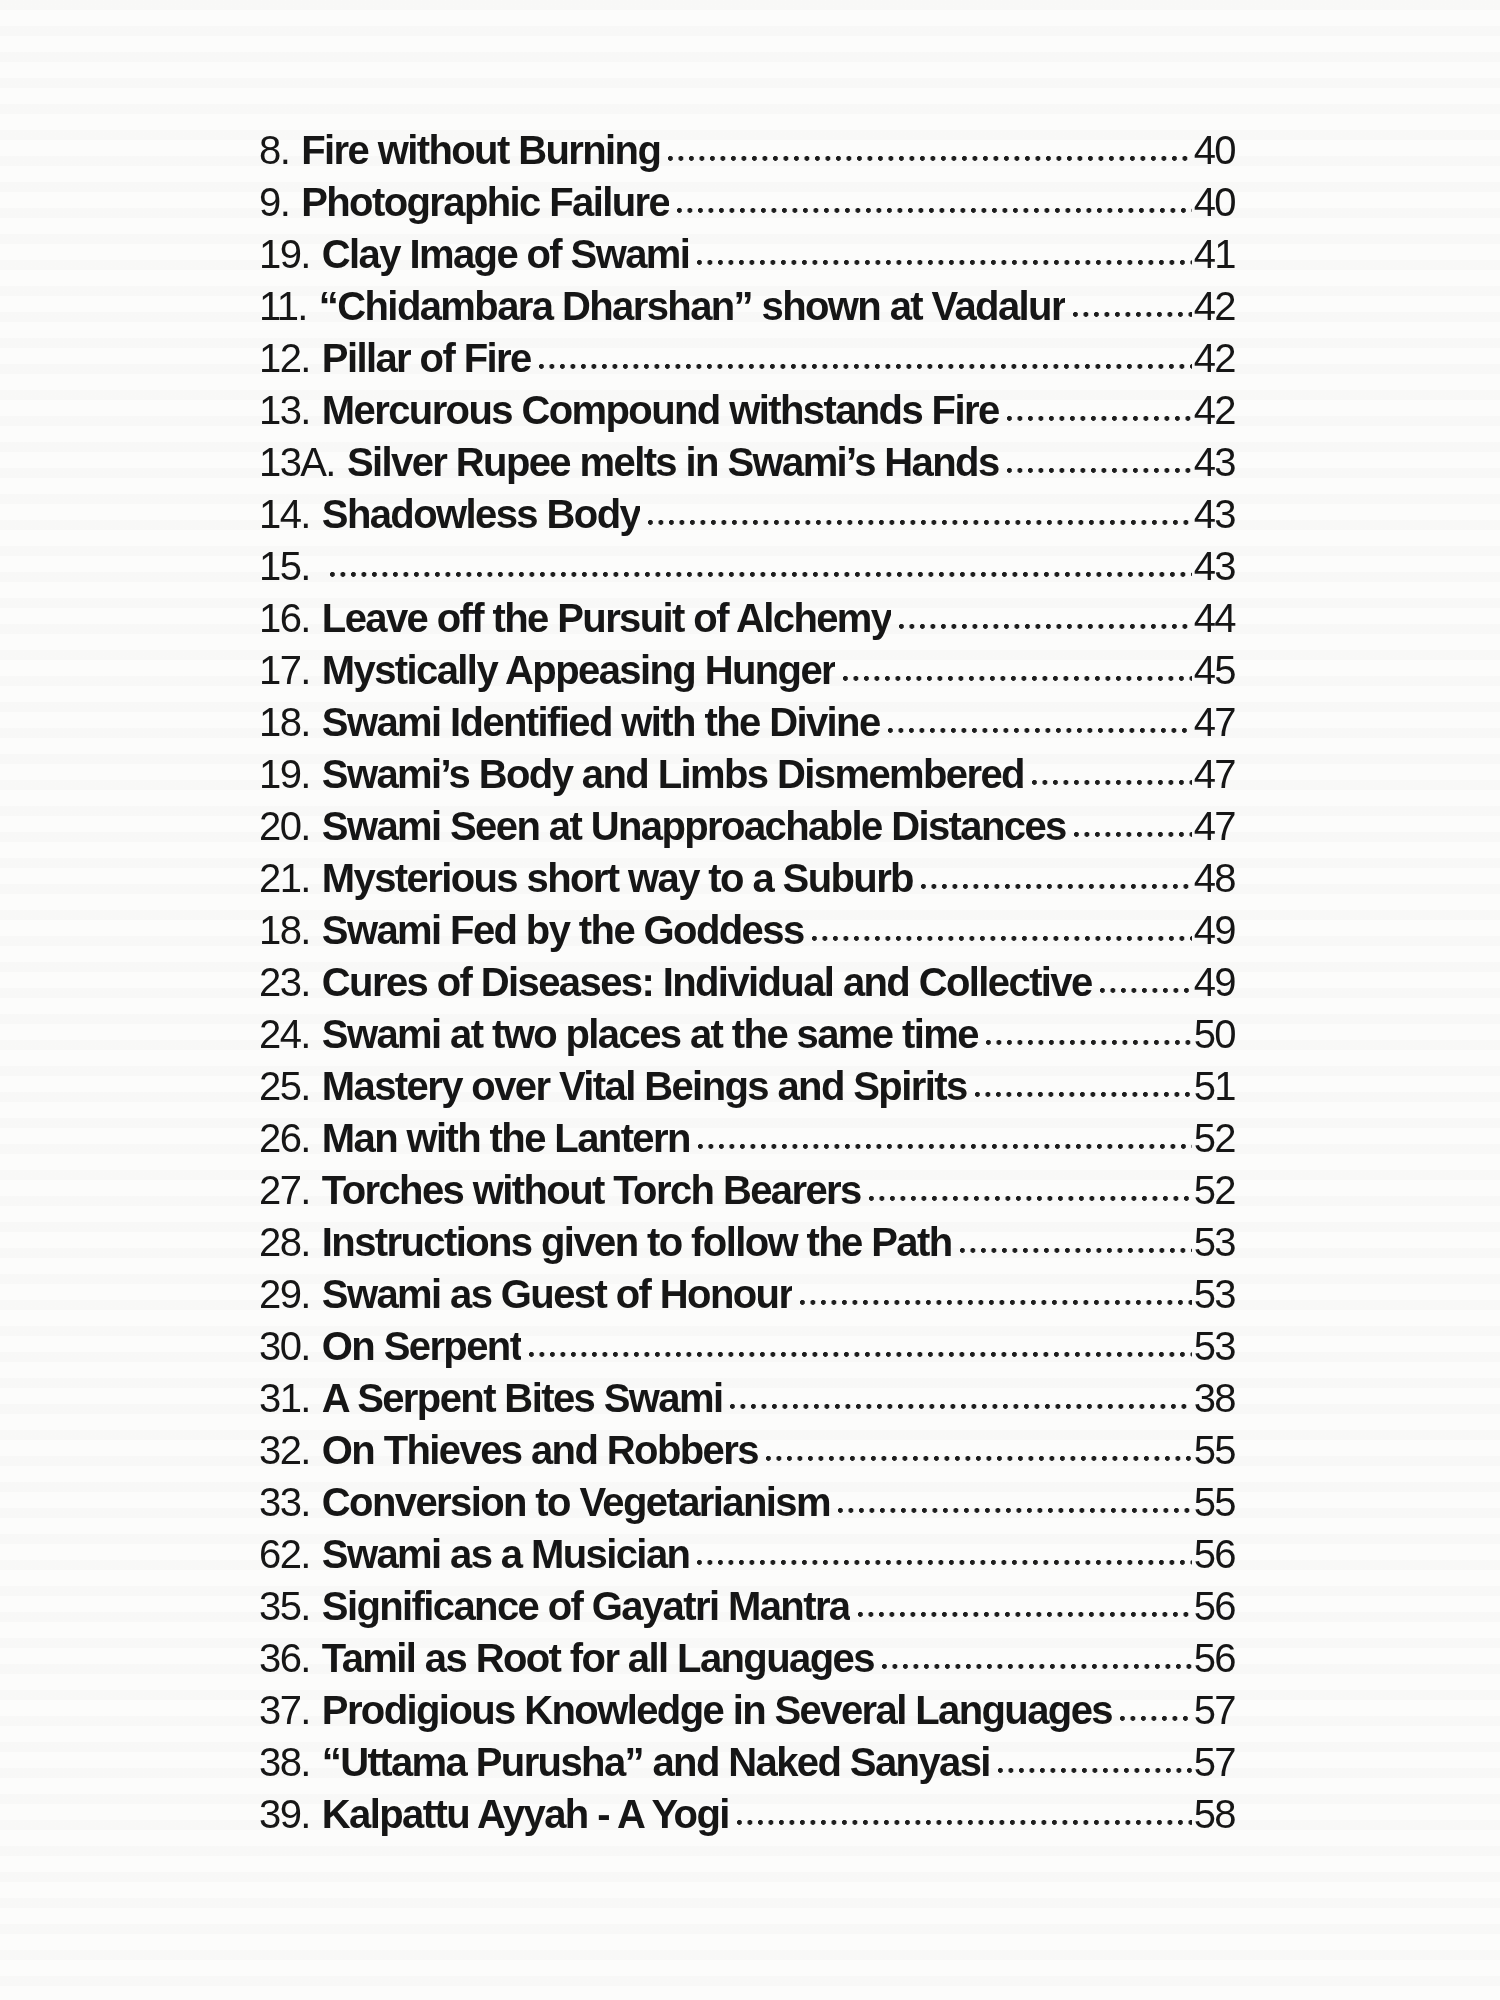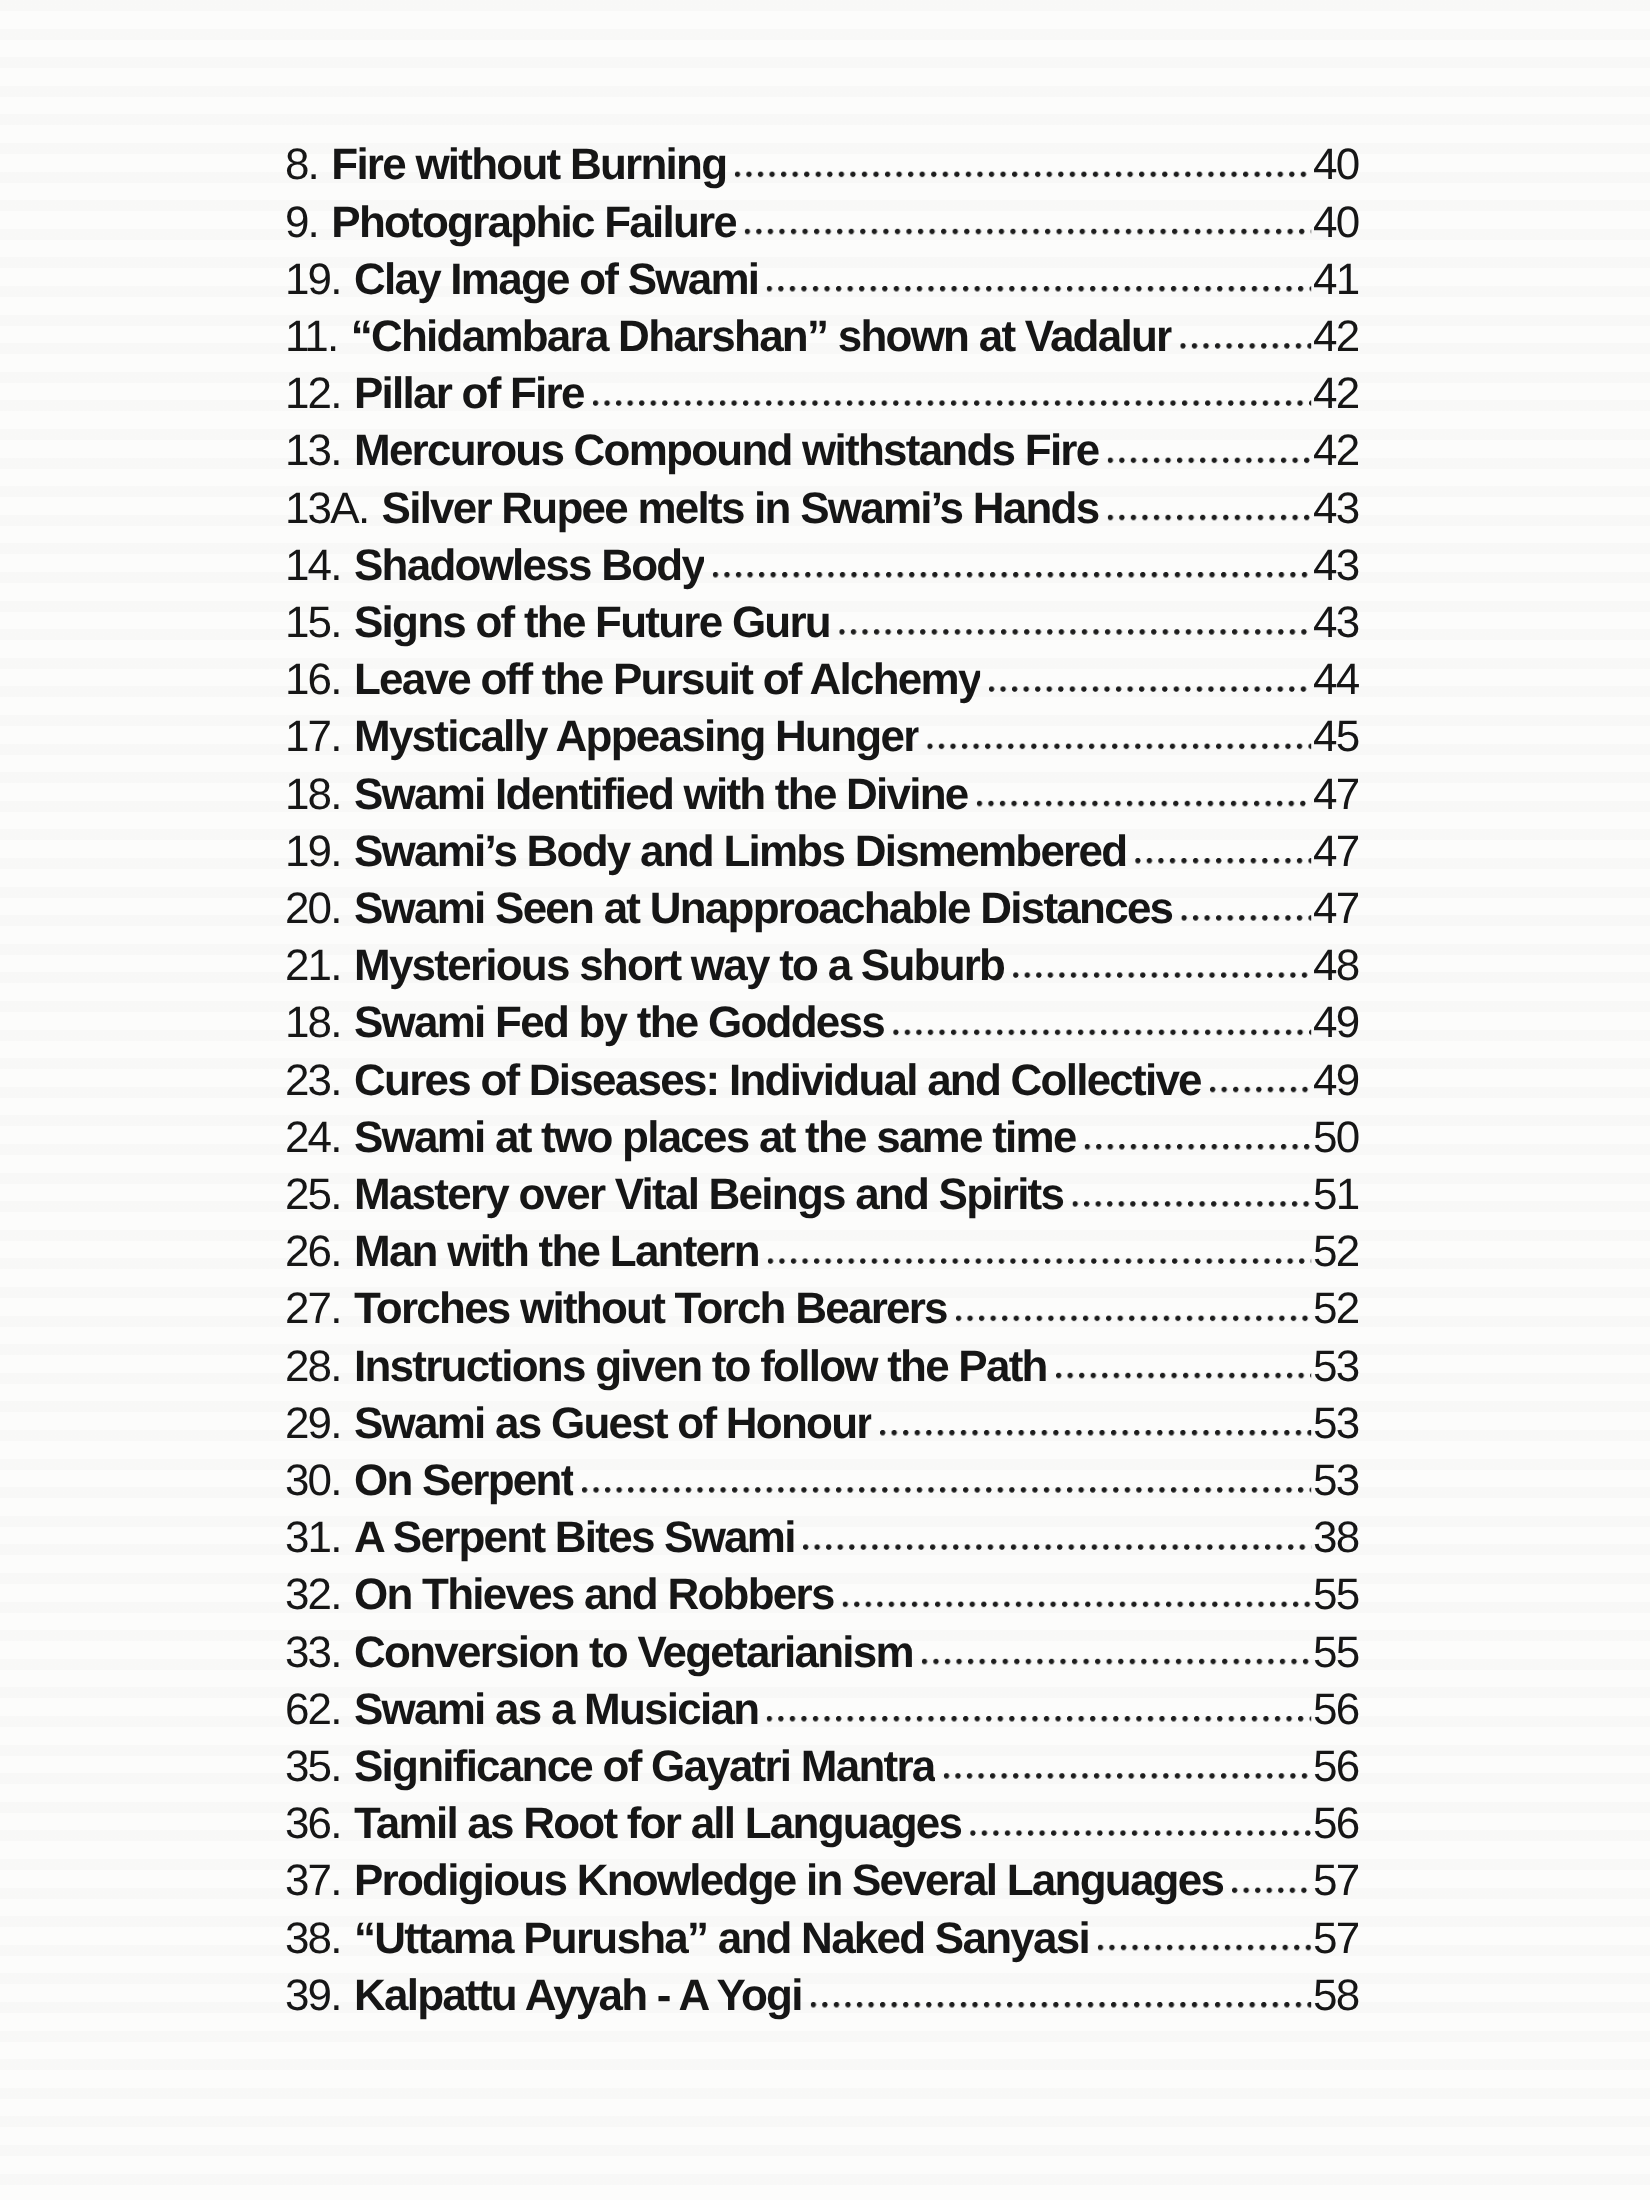--- a/index.html
+++ b/index.html
@@ -115,21 +115,20 @@
 
   <li class="row">
     <span class="num">14.</span>
     <span class="title">Shadowless Body</span>
     <span class="dots"></span>
     <span class="pg">43</span>
   </li>
 
   <li class="row">
     <span class="num">15.</span>
-    <span class="title">Signs of the Future Guru</span>
     <span class="dots"></span>
     <span class="pg">43</span>
   </li>
 
   <li class="row">
     <span class="num">16.</span>
     <span class="title">Leave off the Pursuit of Alchemy</span>
     <span class="dots"></span>
     <span class="pg">44</span>
   </li>

